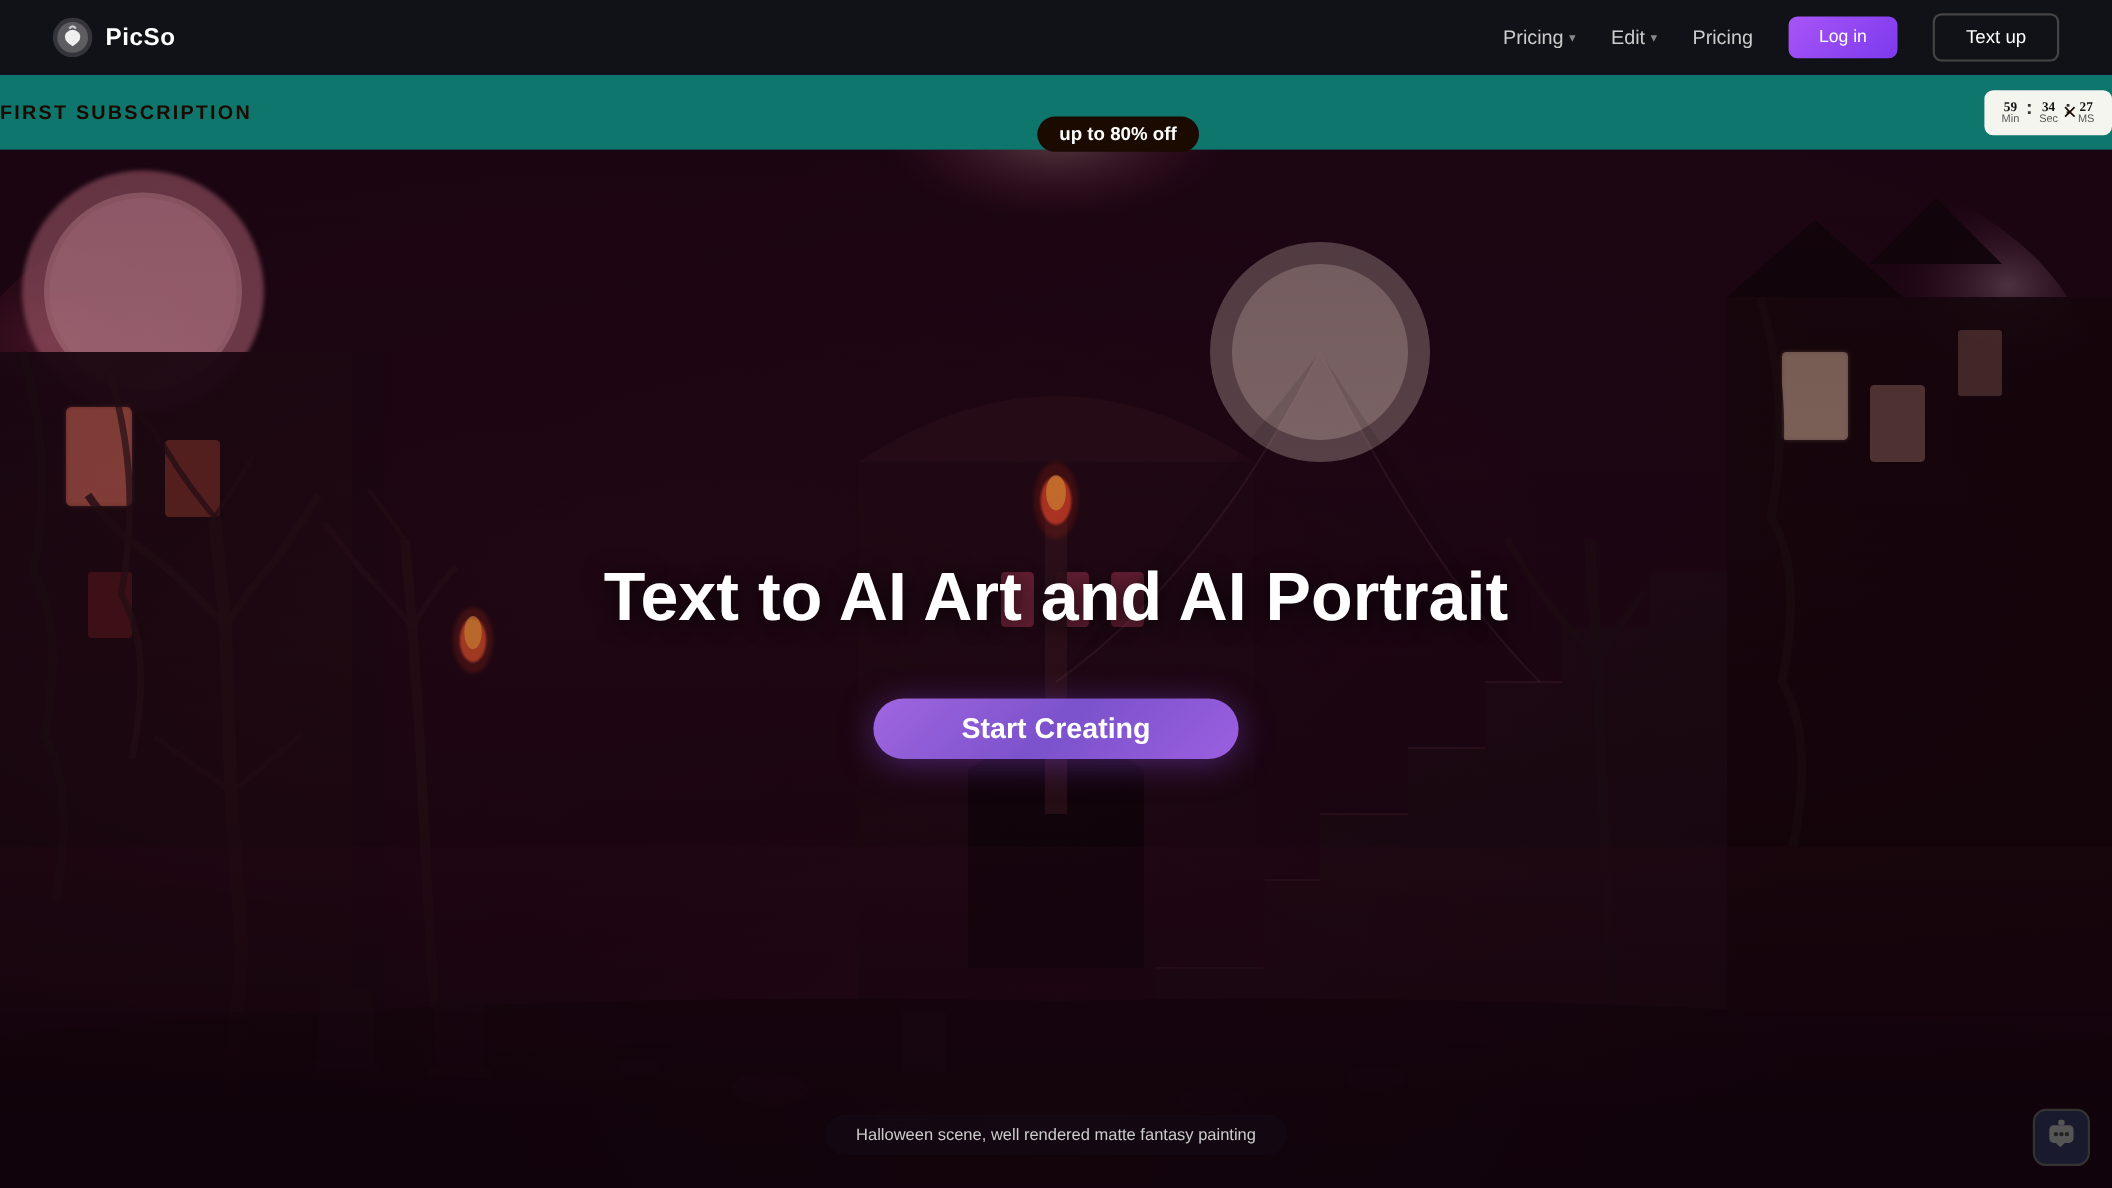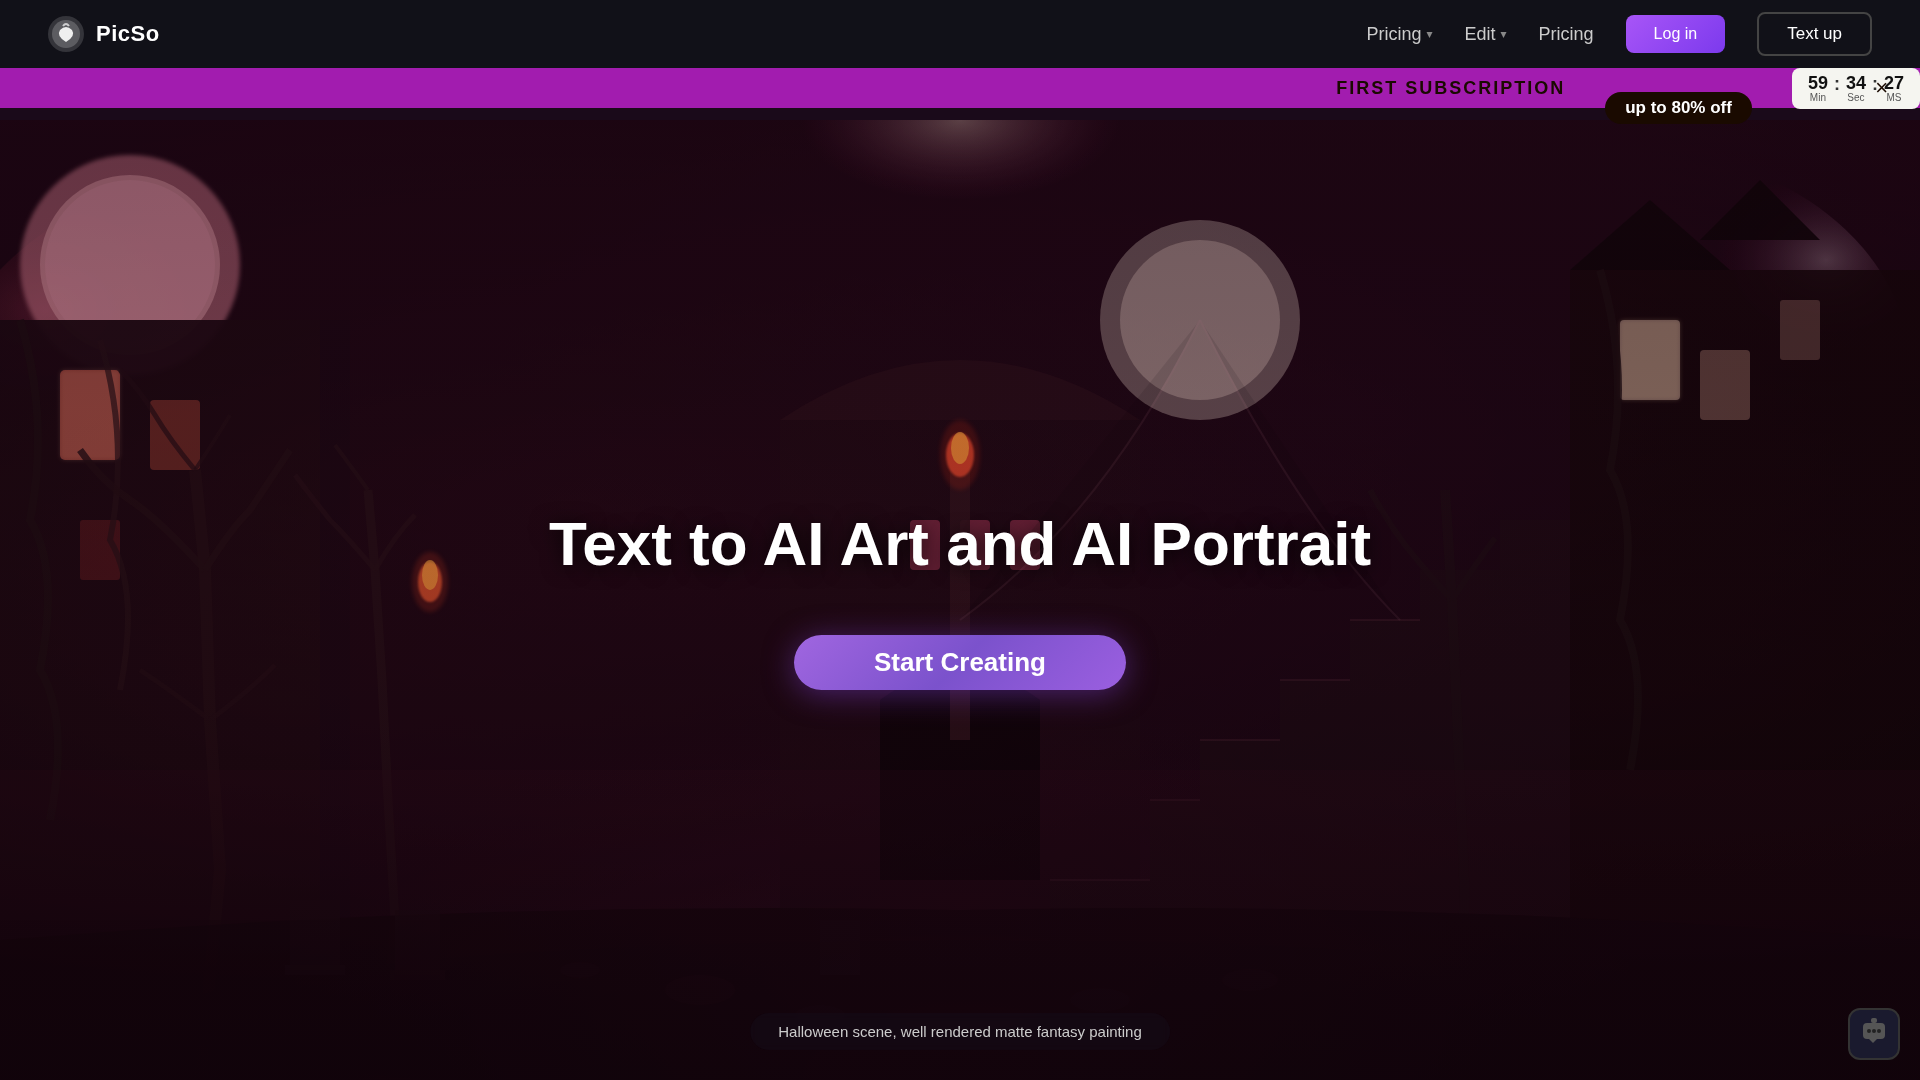--- a/index.html
+++ b/index.html
@@ -90,25 +90,25 @@
       cursor: pointer;
       font-weight: 500;
     }
 
     
     .promo-banner {
       position: absolute;
       top: 68px;
       left: 0;
       width: 100%;
-      height: 40px;
-      background: #a21caf;
-      display: flex;
-      align-items: center;
-      justify-content: flex-end;
+      height: 68px;
+      background: #0f766e;
+      display: flex;
+      align-items: center;
+      justify-content: space-between;
       gap: 40px;
       z-index: 99;
     }
 
     .promo-title {
       font-size: 18px;
       font-weight: 900;
       color: #1a0a00;
       letter-spacing: 2px;
       text-transform: uppercase;
@@ -140,24 +140,25 @@
       color: #111;
     }
 
     .countdown-segment {
       display: flex;
       flex-direction: column;
       align-items: center;
     }
 
     .countdown-number {
-      font-size: 18px;
+      font-size: 12px;
       font-weight: 800;
       color: #111;
       line-height: 1;
+      font-family: Liberation Serif, serif;
     }
 
     .countdown-label {
       font-size: 10px;
       color: #555;
       font-weight: 500;
     }
 
     .countdown-sep {
       font-size: 18px;

